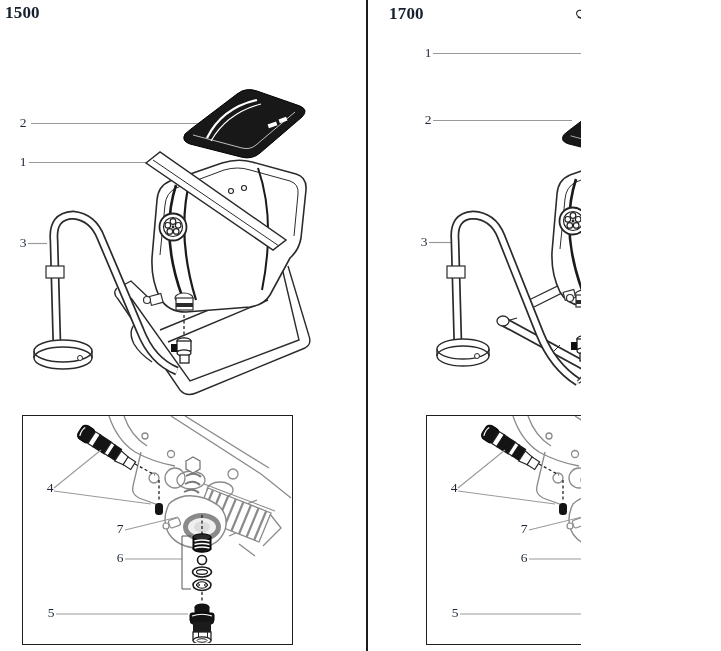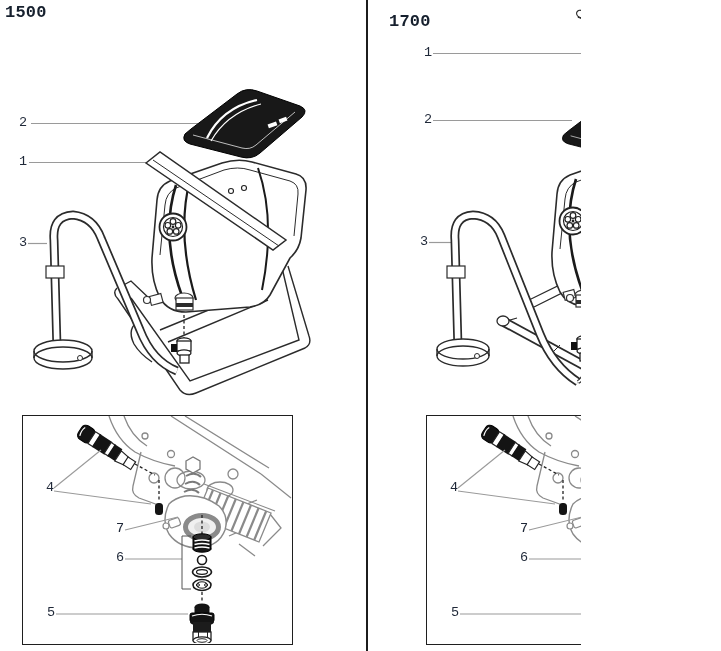--- a/index.html
+++ b/index.html
@@ -1,17 +1,17 @@
 <!DOCTYPE html>
 <html><head>
 <meta charset="utf-8">
 <style>
   html,body{margin:0;padding:0;background:#fff;}
   #stage{position:relative;width:581px;height:651px;background:#fff;overflow:hidden;
-         font-family:Liberation Mono, monospace;}
+         font-family:Liberation Serif, serif;}
   .divider{position:absolute;left:366px;top:0;width:1.5px;height:651px;background:#1c1c1c;}
   .model-title{position:absolute;font-size:17px;font-weight:bold;color:#16202e;letter-spacing:.2px;}
   .callout{position:absolute;transform:translate(-50%,-50%);font-size:13.5px;color:#1f2838;line-height:1;}
   .panel-svg{position:absolute;top:0;}
   .detail-box{position:absolute;top:415px;height:230px;border:1.6px solid #1f1f1f;background:#fff;box-sizing:border-box;}
   .detail-box svg{position:absolute;left:0;top:0;}
 </style>
 </head>
 <body>
 
@@ -92,21 +92,21 @@
       <path d="M213 149 Q229 121 263 112" fill="none" stroke="#fff" stroke-width="1.2"></path>
       <rect x="270" y="131" width="9" height="4" fill="#fff" transform="rotate(-20 274 133)"></rect>
       <rect x="281" y="126" width="8" height="4" fill="#fff" transform="rotate(-20 285 128)"></rect>
     </g>
   </svg>
 
   <span class="callout" style="left:23px;top:162px">1</span>
   <span class="callout" style="left:23px;top:123px">2</span>
   <span class="callout" style="left:23px;top:243px">3</span>
 
-  <div class="model-title" style="left:389px;top:12px">1700</div>
+  <div class="model-title" style="left:389px;top:4px">1700</div>
 
   <svg class="panel-svg" style="left:367px" width="354" height="405" viewBox="0 0 354 405">
 
     <g stroke="#9a9a9a" stroke-width="1.2">
       <path d="M66 53.5 H270"></path>
       <path d="M66 120.5 H205"></path>
       <path d="M62 242.5 H84"></path>
     </g>
 
     <g>

